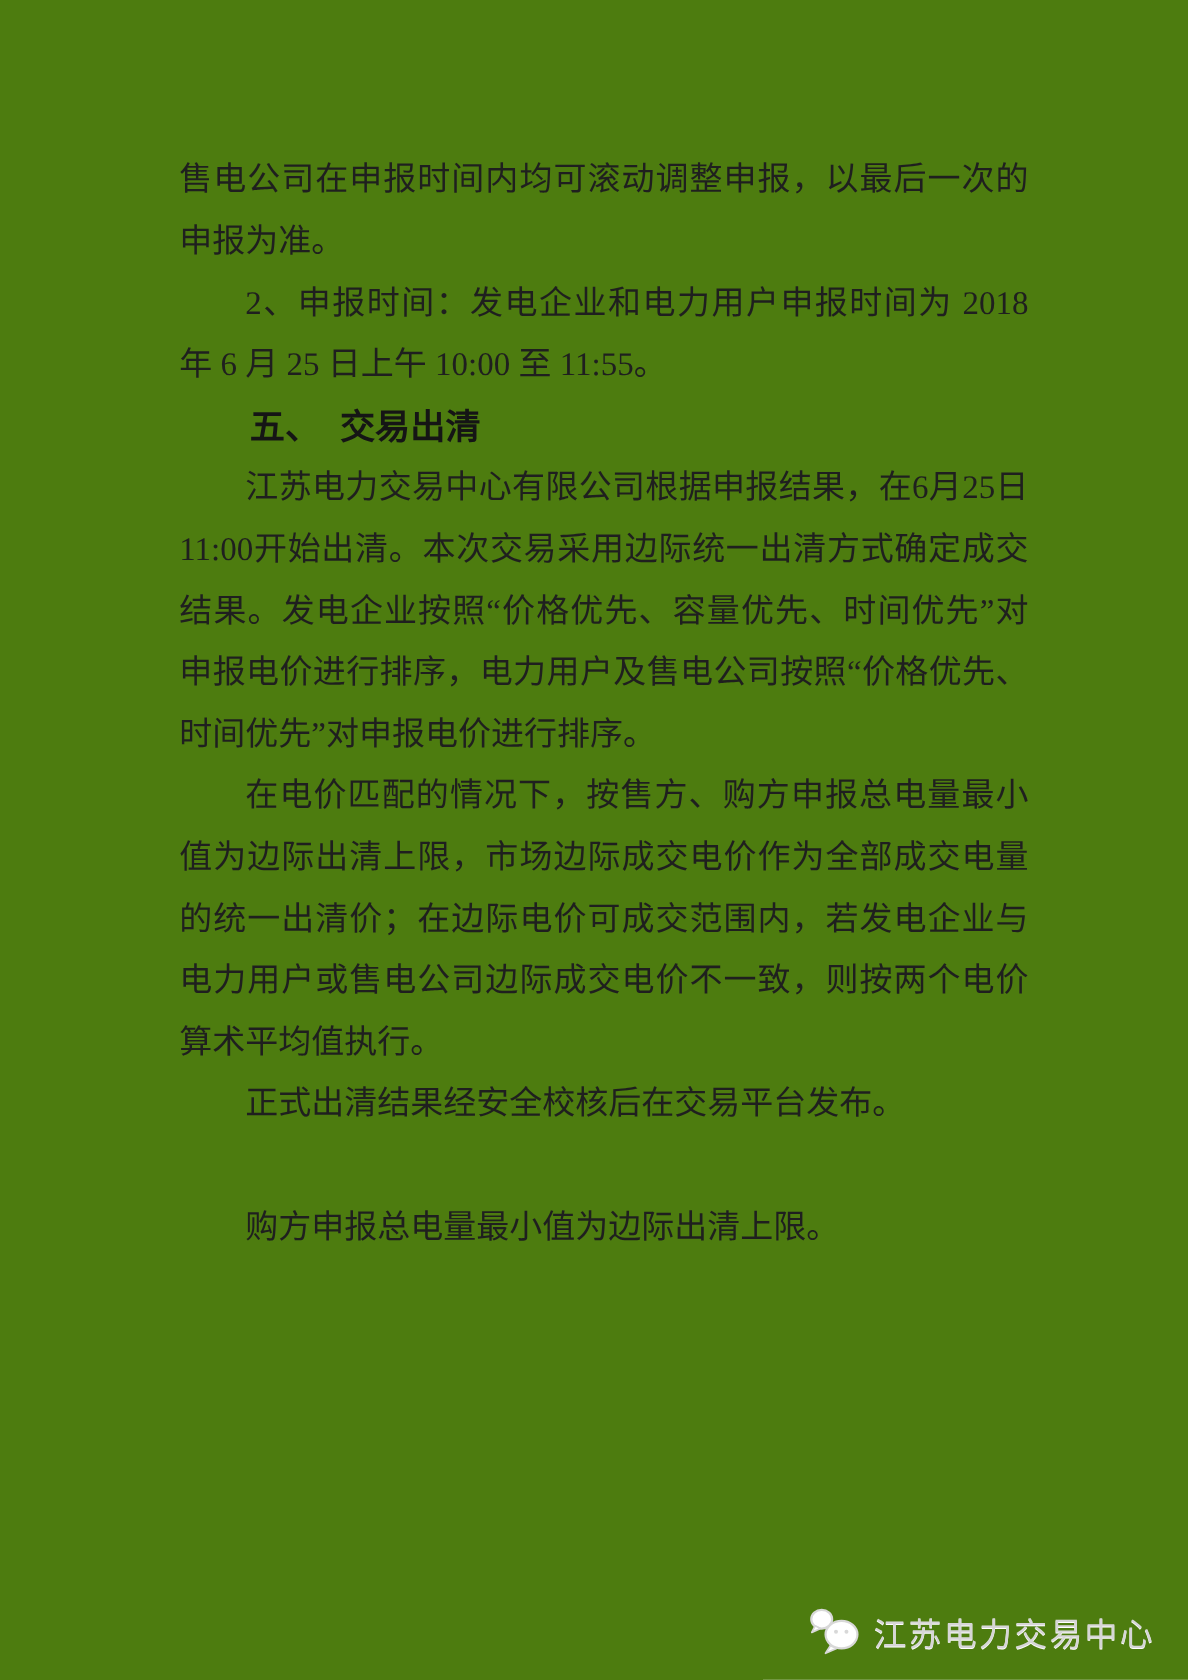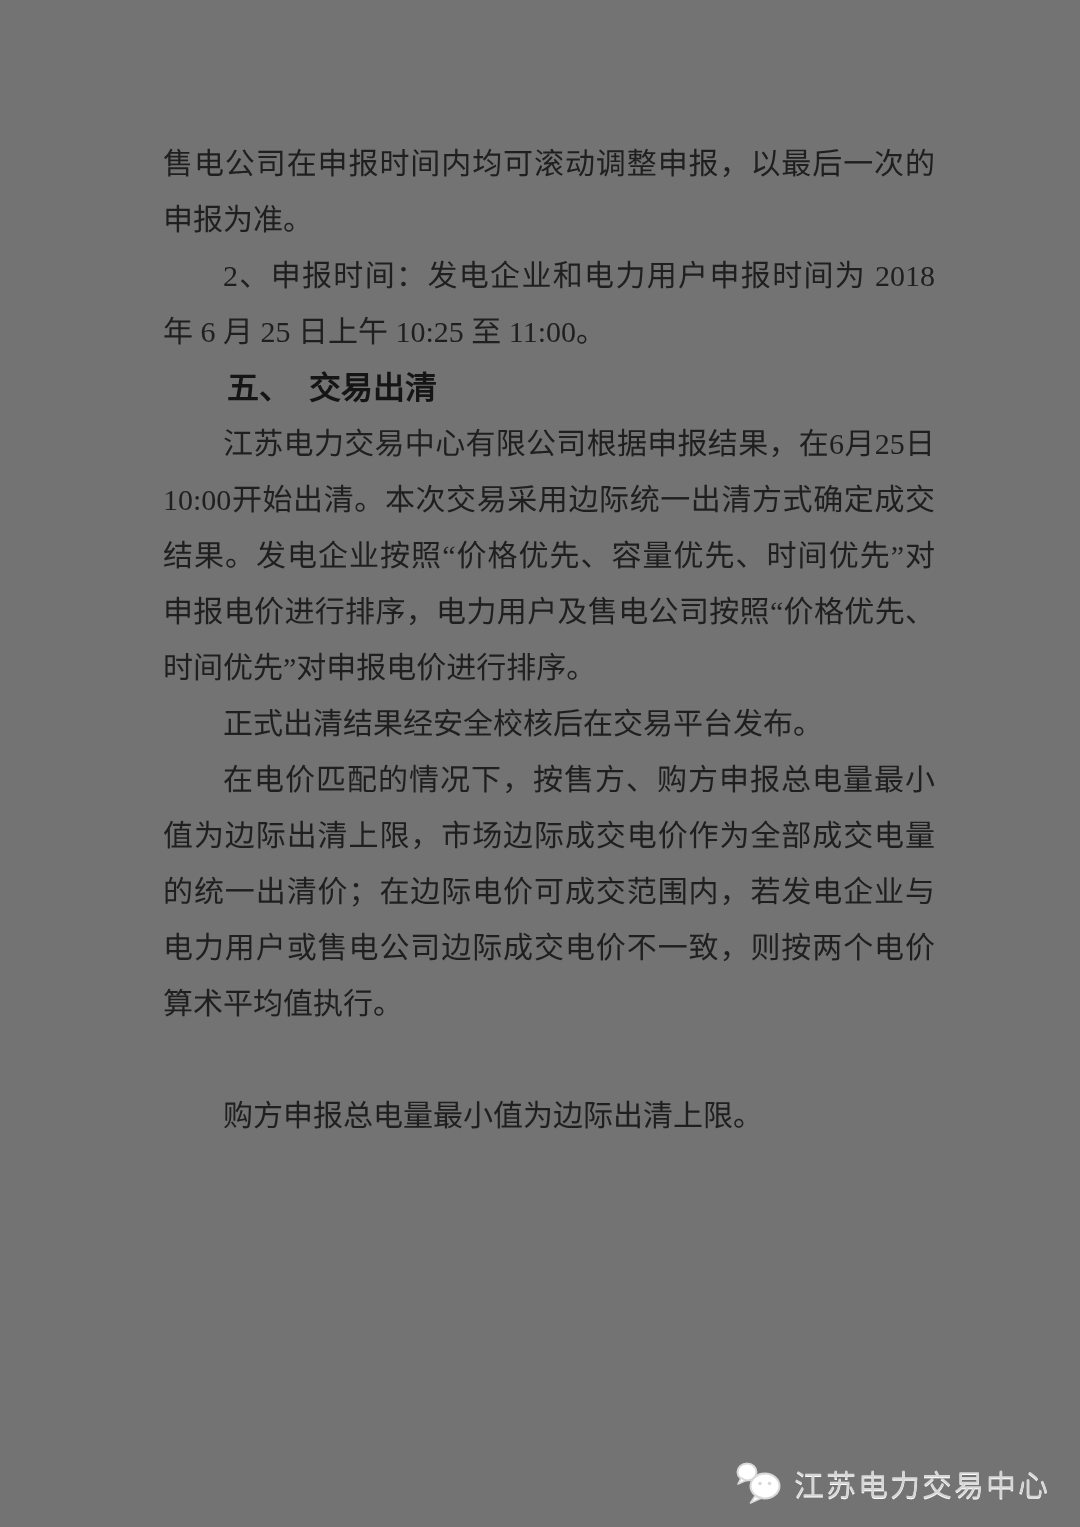--- a/index.html
+++ b/index.html
@@ -8,21 +8,21 @@
     height: 1527px;
     background: #ffffff;
     position: relative;
     overflow: hidden;
     font-family: "Liberation Serif", "DejaVu Serif", serif;
     color: #1f1f1f;
   }
   .page {
     position: absolute;
     inset: 0;
-    background: #737373;
+    background: #4d7c0f;
   }
   .doc {
     position: absolute;
     left: 163px;
     top: 136px;
     width: 772px;
     font-size: 30px;
     line-height: 56px;
     text-align: justify;
   }
@@ -70,32 +70,32 @@
 </style>
 </head>
 <body>
 
 <main class="page">
 
   <article class="doc">
 
     <p class="para para--flush">售电公司在申报时间内均可滚动调整申报，以最后一次的申报为准。</p>
 
-    <p class="para">2、申报时间：发电企业和电力用户申报时间为 2018 年 6 月 25 日上午 10:25 至 11:00。</p>
+    <p class="para">2、申报时间：发电企业和电力用户申报时间为 2018 年 6 月 25 日上午 10:00 至 11:55。</p>
 
 
     <h2 class="heading">
       <span>五、</span><span class="heading-title">交易出清</span>
     </h2>
 
-    <p class="para">江苏电力交易中心有限公司根据申报结果，在6月25日10:00开始出清。本次交易采用边际统一出清方式确定成交结果。发电企业按照“价格优先、容量优先、时间优先”对申报电价进行排序，电力用户及售电公司按照“价格优先、时间优先”对申报电价进行排序。</p>
+    <p class="para">江苏电力交易中心有限公司根据申报结果，在6月25日11:00开始出清。本次交易采用边际统一出清方式确定成交结果。发电企业按照“价格优先、容量优先、时间优先”对申报电价进行排序，电力用户及售电公司按照“价格优先、时间优先”对申报电价进行排序。</p>
+
+    <p class="para">在电价匹配的情况下，按售方、购方申报总电量最小值为边际出清上限，市场边际成交电价作为全部成交电量的统一出清价；在边际电价可成交范围内，若发电企业与电力用户或售电公司边际成交电价不一致，则按两个电价算术平均值执行。</p>
 
     <p class="para">正式出清结果经安全校核后在交易平台发布。</p>
-
-    <p class="para">在电价匹配的情况下，按售方、购方申报总电量最小值为边际出清上限，市场边际成交电价作为全部成交电量的统一出清价；在边际电价可成交范围内，若发电企业与电力用户或售电公司边际成交电价不一致，则按两个电价算术平均值执行。</p>
 
     <h2 class="heading">
       <span></span><span class="heading-title"></span>
     </h2>
 
     <p class="para">购方申报总电量最小值为边际出清上限。</p>
 
     <p class="para"></p>
 
     <h2 class="heading">

